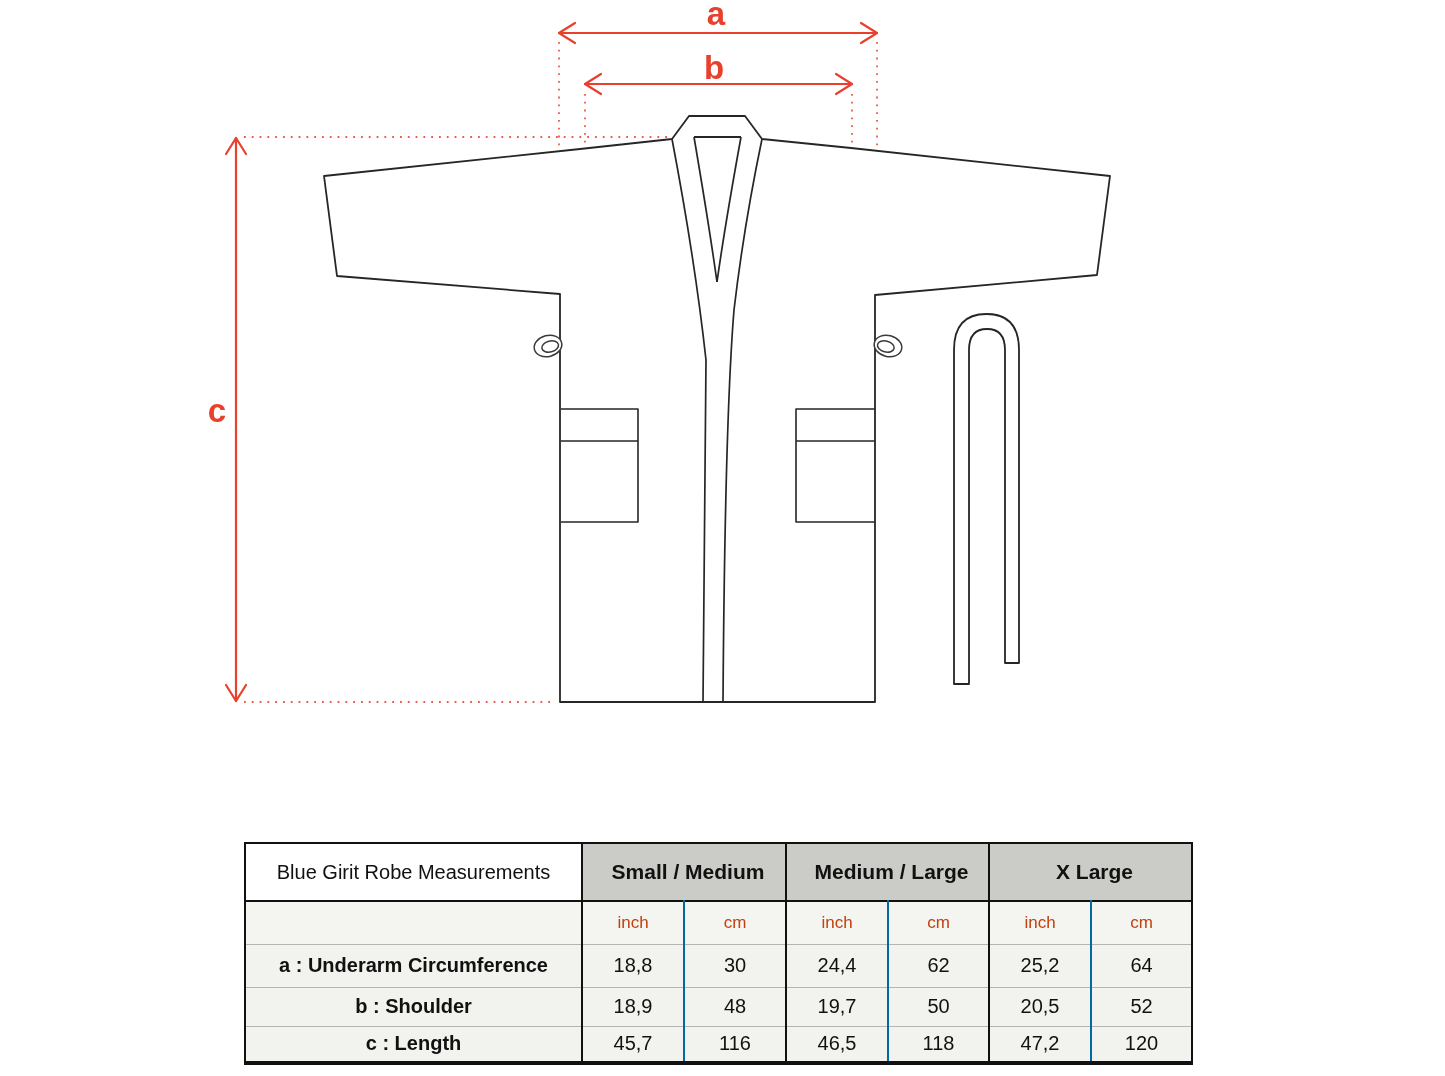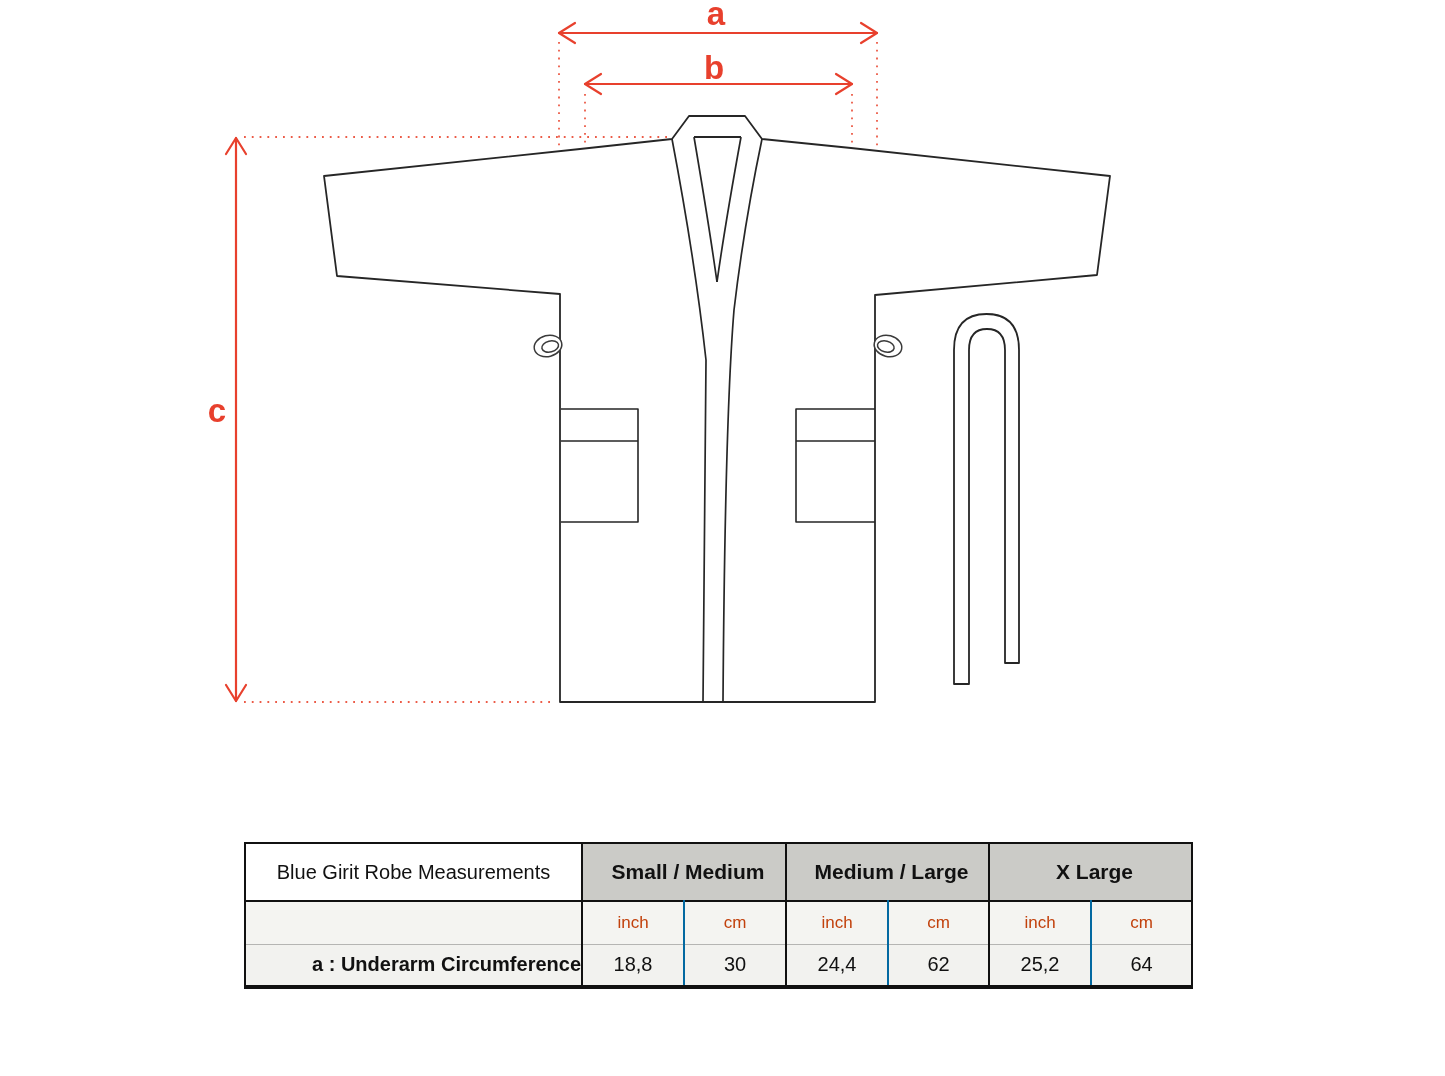--- a/index.html
+++ b/index.html
@@ -27,21 +27,21 @@
   .meas-table tr.r1{height:43px;}
   .meas-table tr.r2{height:39px;}
   .meas-table tr.r3{height:37px;}
   .hdr .corner{background:#ffffff;font-size:20px;font-weight:normal;}
   .hdr .size{background:#cbcbc7;font-size:21px;font-weight:bold;padding-left:8px;}
   .meas-table tr.hdr{border-bottom:2.5px solid #111;}
   .meas-table tr.units td,.meas-table tr.r1 td,.meas-table tr.r2 td,.meas-table tr.r3 td{
     background:#f2f2ef;
   }
   .meas-table td.rowlabel{
-    background:#ffffff;text-align:right;
+    background:#ffffff;text-align:center;
     font-size:20px;font-weight:bold;
   }
   .meas-table tr.units td{font-size:17px;color:#c2410c;background:#f4f4f1;}
   .meas-table tr.r1 td,.meas-table tr.r2 td,.meas-table tr.r3 td{font-size:20px;}
   .meas-table tr.units,.meas-table tr.r1,.meas-table tr.r2,.meas-table tr.r3{
     border-top:1px solid #b5b5b3;
   }
   .maj{border-left:2.5px solid #111;}
   .min{border-left:2px solid #0369a1;}
 </style>
@@ -150,16 +150,34 @@
     </tr>
     <tr class="r1">
       <td class="rowlabel">a : Underarm Circumference</td>
       <td class="maj">18,8</td>
       <td class="min">30</td>
       <td class="maj">24,4</td>
       <td class="min">62</td>
       <td class="maj">25,2</td>
       <td class="min">64</td>
     </tr>
+    <tr class="r2">
+      <td class="rowlabel">b : Shoulder</td>
+      <td class="maj">18,9</td>
+      <td class="min">48</td>
+      <td class="maj">19,7</td>
+      <td class="min">50</td>
+      <td class="maj">20,5</td>
+      <td class="min">52</td>
+    </tr>
+    <tr class="r3">
+      <td class="rowlabel">c : Length</td>
+      <td class="maj">45,7</td>
+      <td class="min">116</td>
+      <td class="maj">46,5</td>
+      <td class="min">118</td>
+      <td class="maj">47,2</td>
+      <td class="min">120</td>
+    </tr>
   </tbody>
     </table>
 
 </div>
 
 </body></html>

